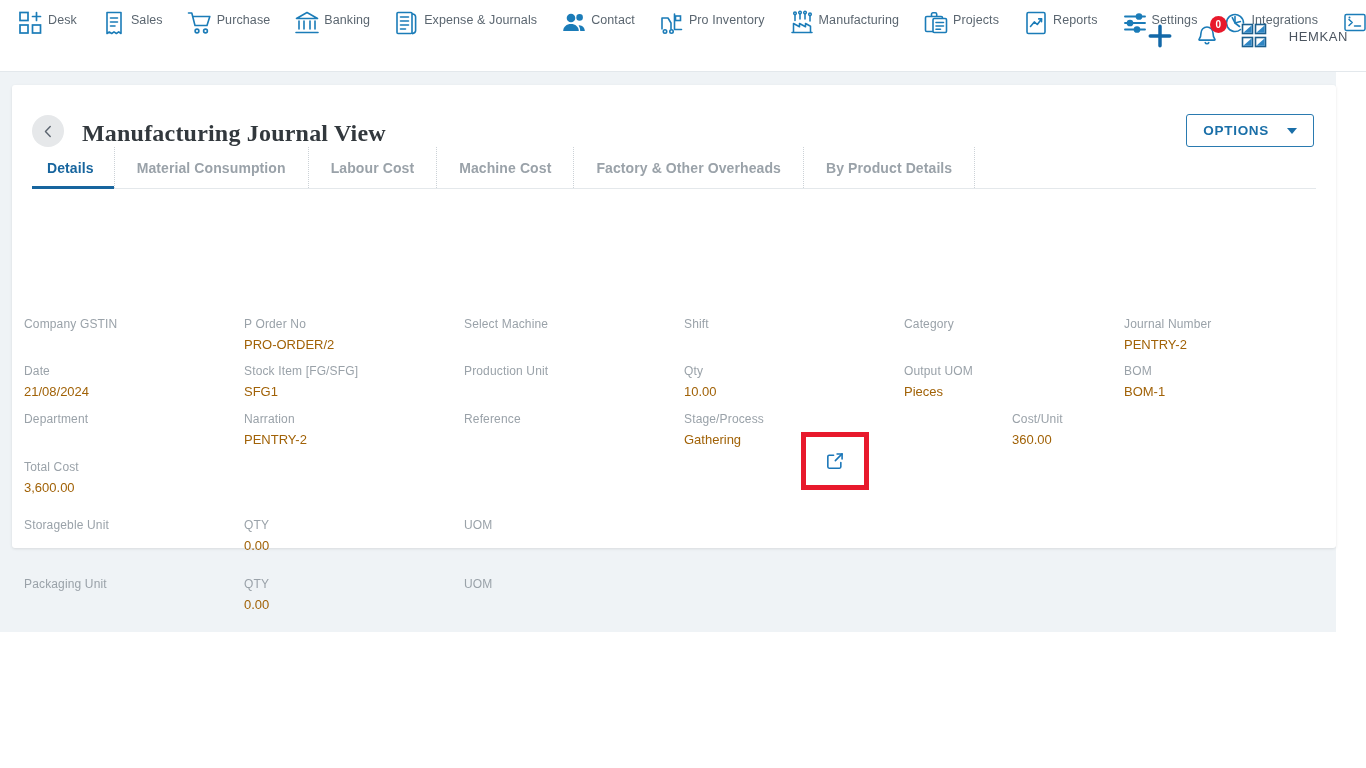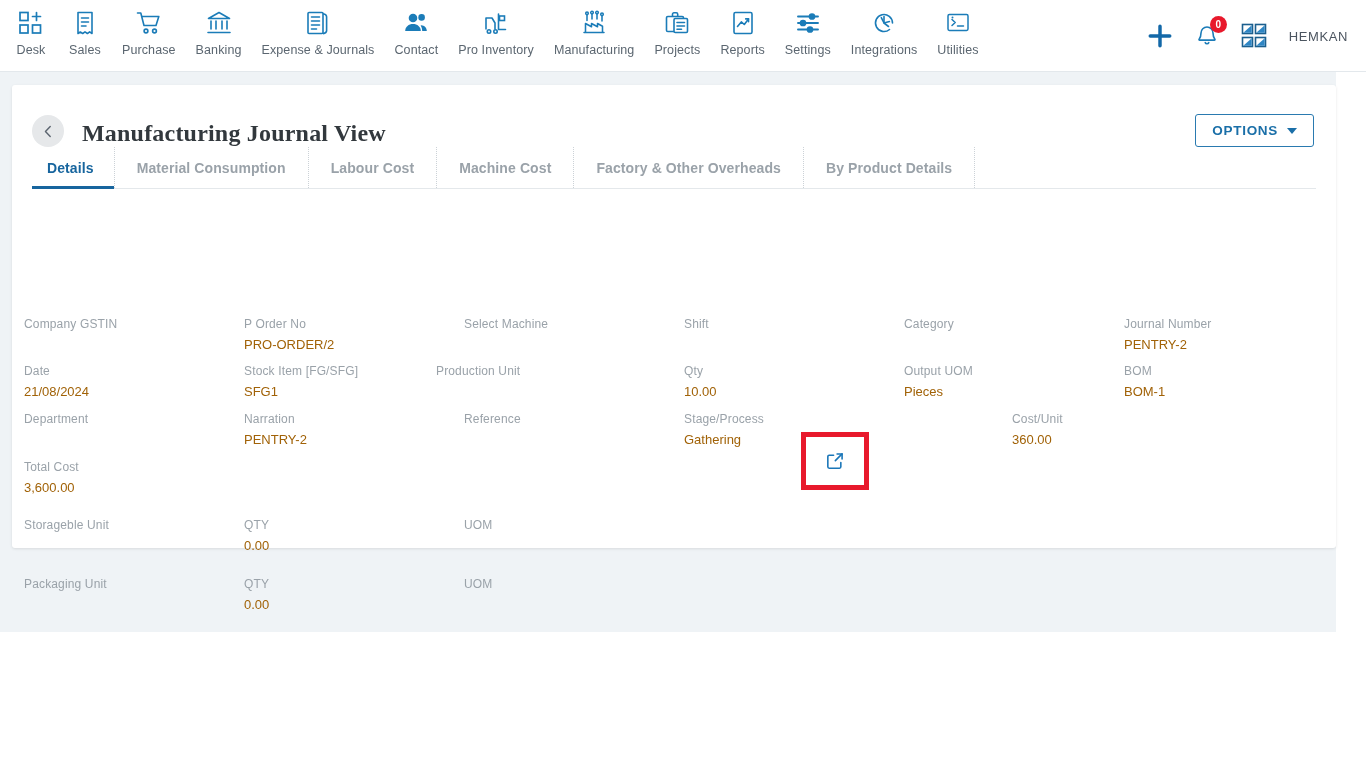--- a/index.html
+++ b/index.html
@@ -13,21 +13,21 @@
   
   .topnav {
     position: absolute; left: 0; top: 0;
     width: 1366px; height: 72px;
     background: #ffffff;
     border-bottom: 1px solid #e3e8ec;
     display: flex; align-items: flex-start;
   }
   .nav-items { display: flex; align-items: flex-start; padding-left: 4px; }
   .nav-item {
-    display: flex; flex-direction: column; align-items: center;
+    display: flex; flex-direction: row; 
     padding: 8px 10px 0 10px;
     cursor: pointer; min-width: 54px;
   }
   .nav-icon {
     height: 30px; width: 34px;
     display: flex; align-items: center; justify-content: center;
     color: #1b7cb8;
   }
   .nav-icon svg { display: block; }
   .nav-label {
@@ -88,21 +88,21 @@
     font-family: "Liberation Serif", "DejaVu Serif", serif;
     font-size: 24px; font-weight: bold; color: #32383d;
     letter-spacing: .2px;
   }
   .options-btn {
     margin-left: auto;
     border: 1px solid #2a7ab0; border-radius: 3px;
     color: #1a6fa8; background: #fff;
     font-size: 13.5px; font-weight: bold; letter-spacing: .7px;
     padding: 8px 16px; cursor: pointer;
-    display: flex; align-items: center; gap: 9px;
+    display: flex; align-items: center; gap: 18px;
   }
   .caret {
     width: 0; height: 0;
     border-left: 5px solid transparent;
     border-right: 5px solid transparent;
     border-top: 6px solid #1a6fa8;
   }
 
   
   .tabs {
@@ -391,21 +391,21 @@
         <div class="f-value">PENTRY-2</div>
       </div>
       <div class="field" style="left: 12px; top: 175px;">
         <div class="f-label">Date</div>
         <div class="f-value">21/08/2024</div>
       </div>
       <div class="field" style="left: 232px; top: 175px;">
         <div class="f-label">Stock Item [FG/SFG]</div>
         <div class="f-value">SFG1</div>
       </div>
-      <div class="field" style="left: 424px; top: 175px;">
+      <div class="field" style="left: 452px; top: 175px;">
         <div class="f-label">Production Unit</div>
       </div>
       <div class="field" style="left: 672px; top: 175px;">
         <div class="f-label">Qty</div>
         <div class="f-value">10.00</div>
       </div>
       <div class="field" style="left: 892px; top: 175px;">
         <div class="f-label">Output UOM</div>
         <div class="f-value">Pieces</div>
       </div>

